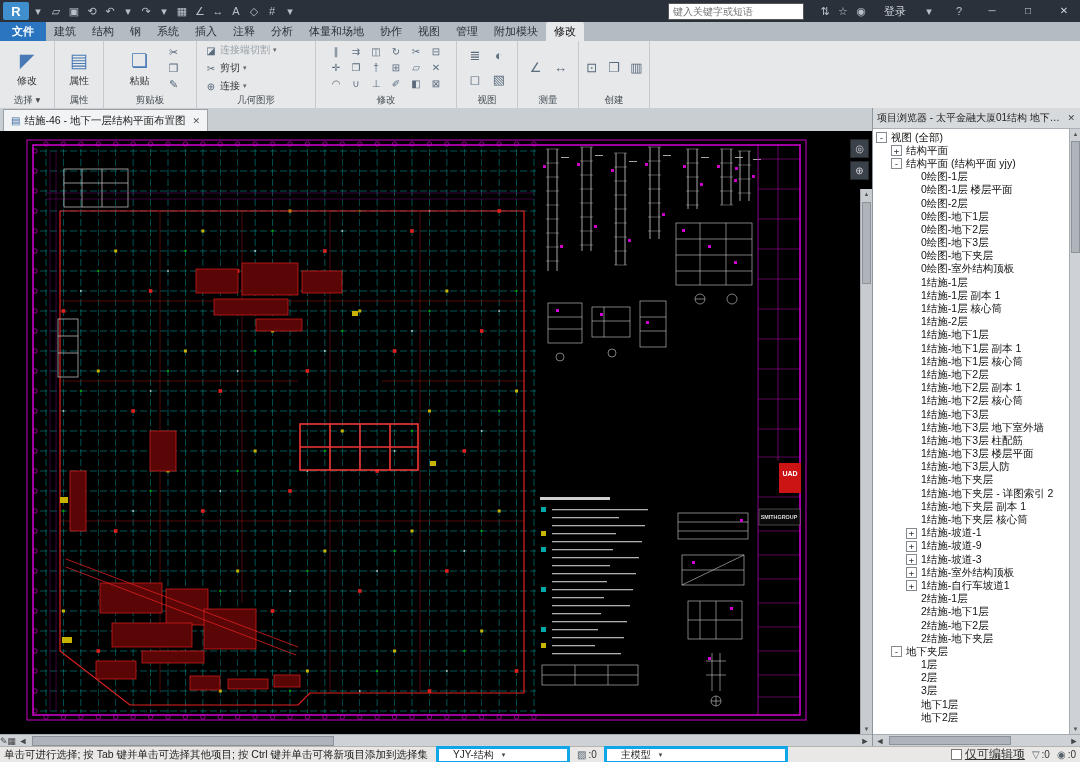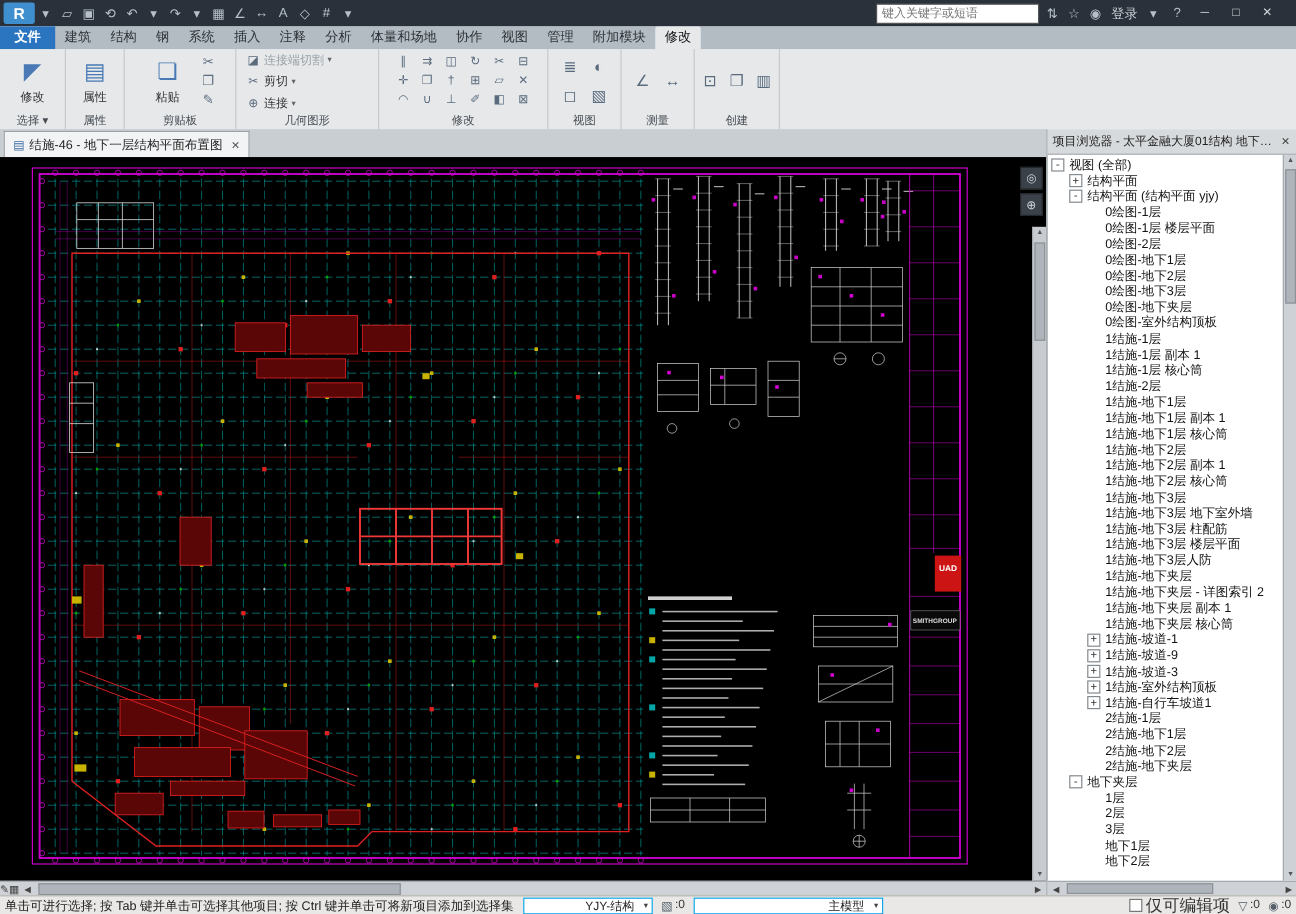--- a/index.html
+++ b/index.html
@@ -7,21 +7,21 @@
     -webkit-user-select:none;user-select:none;}
   i,b{font-style:normal;font-weight:normal;}
   
   .titlebar{position:absolute;left:0;top:0;width:1080px;height:22px;background:#2a313a;
     color:#c3cad2;display:flex;align-items:center;font-size:11px;white-space:nowrap;}
   .rlogo{width:26px;height:18px;margin-left:3px;background:#3f8fce;color:#fff;font-weight:bold;
     font-size:13px;display:flex;align-items:center;justify-content:center;border-radius:2px;}
   .qat{display:flex;align-items:center;}
   .qicon{display:inline-block;min-width:18px;text-align:center;font-size:11px;color:#b7c0c9;cursor:default;}
   .wtitle{position:absolute;left:50%;transform:translateX(-50%);color:#d5dade;font-size:11px;}
-  .tright{margin-left:auto;display:flex;align-items:center;gap:2px;padding-right:12px;}
+  .tright{margin-left:auto;display:flex;align-items:center;gap:12px;padding-right:4px;}
   .search{width:126px;height:15px;border:1px solid #555;background:#fff;font-size:10px;
     padding:0 4px;color:#333;border-radius:1px;outline:none;}
   .signin{color:#cfd5da;font-size:11px;padding:0 2px;}
   .winbtn{display:inline-block;width:24px;text-align:center;font-size:10px;color:#cfd5da;height:22px;line-height:22px;}
   .closeb{background:transparent;}
   
   .tabrow{position:absolute;left:0;top:22px;width:1080px;height:19px;background:#b4bcc3;
     display:flex;align-items:flex-end;white-space:nowrap;}
   .filetab{background:#2a74c0;color:#fff;font-size:11px;height:19px;line-height:19px;
     padding:0 12px;font-weight:bold;}
@@ -89,28 +89,28 @@
   .bvscroll{width:11px;background:#ced2d6;border-left:1px solid #a6abb0;display:flex;
     flex-direction:column;flex:none;}
   .bvthumb{position:absolute;left:1px;right:1px;top:2px;height:110px;background:#aeb4ba;border:1px solid #8b9299;}
   .bhscroll{height:11px;background:#ced2d6;border-top:1px solid #a6abb0;display:flex;align-items:center;flex:none;}
   .bhthumb{position:absolute;top:1px;bottom:1px;left:2px;width:120px;background:#aeb4ba;border:1px solid #8b9299;}
   
   .statusbar{position:absolute;left:0;top:746px;width:1080px;height:16px;background:#e9e8e6;
     border-top:1px solid #b5b3af;display:flex;align-items:center;font-size:10.5px;color:#222;
     gap:7px;padding:0 4px;box-sizing:border-box;white-space:nowrap;}
   .hint{max-width:425px;overflow:hidden;flex:none;}
-  .sselect{background:#fff;border:1px solid #0ea5e9;height:12px;padding:0 3px;display:inline-flex;
-    align-items:center;gap:8px;font-size:10px;min-width:100px;justify-content:flex-end;flex:none;}
+  .sselect{background:#fff;border:3px solid #0ea5e9;height:12px;padding:0 14px;display:inline-flex;
+    align-items:center;gap:8px;font-size:10px;min-width:100px;justify-content:flex-start;flex:none;}
   .sselect b{font-size:7px;color:#444;}
   .sselect.wide{min-width:150px;}
   .schip{display:inline-flex;align-items:center;gap:2px;font-size:10px;color:#333;flex:none;}
   .chipico{font-size:10px;color:#55606b;}
   .spacer{flex:1;}
-  .scheck{display:inline-flex;align-items:center;font-size:14px;color:#333;flex:none;}
+  .scheck{display:inline-flex;align-items:center;font-size:12px;color:#333;flex:none;text-decoration:underline;}
   .cbox{width:9px;height:9px;border:1px solid #777;background:#fff;display:inline-block;margin-right:3px;}
 </style>
 </head>
 <body>
 
 <div class="titlebar">
   <div class="rlogo">
       <span>R</span>
     </div>
   <div class="qat">

